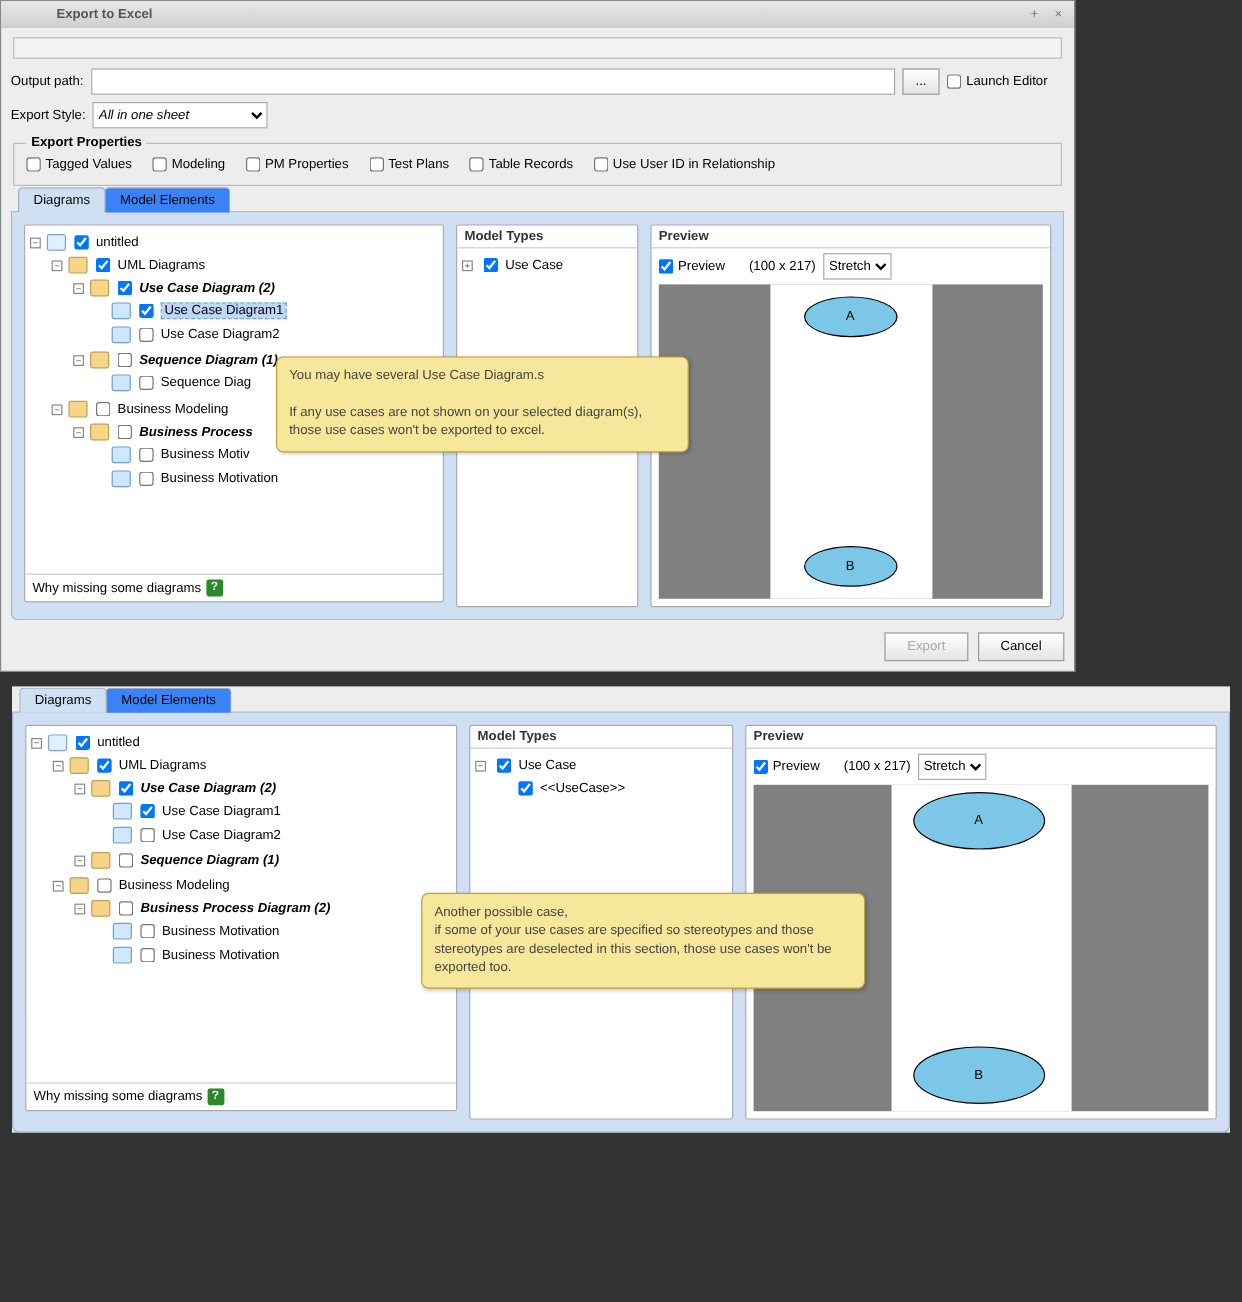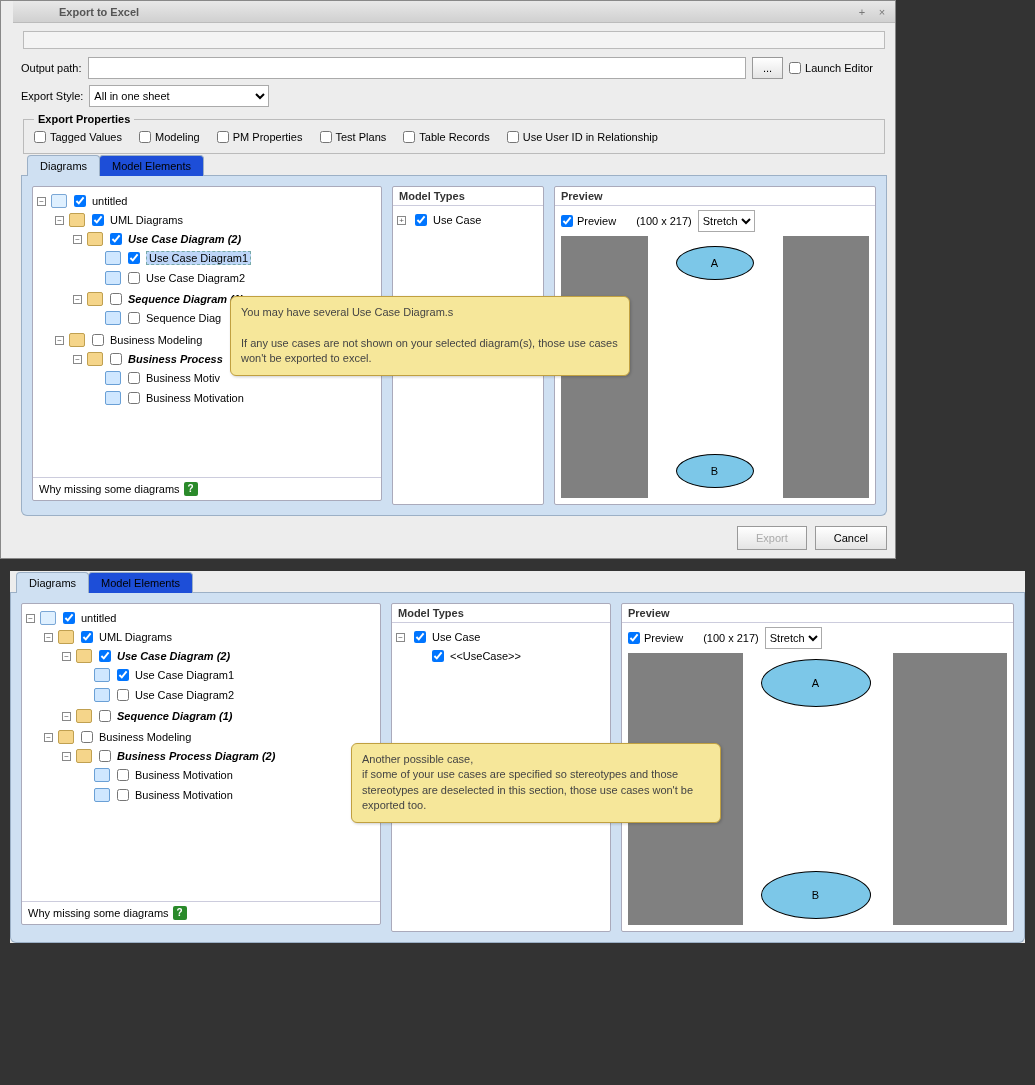--- a/index.html
+++ b/index.html
@@ -1,17 +1,17 @@
 <!DOCTYPE html>
 <html><head>
 <meta charset="utf-8">
 <style>
 * { box-sizing: border-box; font-family: Verdana, Geneva, sans-serif; font-size: 11px; }
 body { margin: 0; padding: 0; background: #333; width: 1035px; }
-.window { background: #ededed; border: 1px solid #888; padding-left: 12px; }
+.window { background: #ededed; border: 1px solid #888; }
 .titlebar { background: linear-gradient(#e8e8e8,#d0d0d0); height: 22px; display:flex; align-items:center; padding: 0 6px; border-bottom:1px solid #bbb;}
 .titlebar-spacer { flex: 1; }
 .titlebar-title { font-weight: bold; color:#555; text-align:center; flex:0 0 auto; margin:0 auto;}
 .titlebar-left { width: 40px; }
 .titlebar-icons { display:flex; gap:6px; color:#777;}
 .tb-icon { width:14px; height:14px; display:inline-block; text-align:center; line-height:14px;}
 .body { padding: 8px; }
 fieldset.header-box { border:1px solid #bbb; background:#f4f4f4; padding:6px 10px 10px; margin-bottom:8px;}
 .header-title { font-weight:bold; color:#333; margin-bottom:4px;}
 .header-desc { color:#444; }
@@ -19,21 +19,21 @@
 .label { white-space:nowrap; }
 input[type=text].path { flex:1; height:22px; border:1px solid #aaa; padding:0 4px; background:#fff;}
 button.small { height:22px; border:1px solid #999; background:linear-gradient(#fff,#e4e4e4); padding:0 10px; cursor:pointer;}
 select.drop { height:22px; border:1px solid #aaa; background:#fff;}
 fieldset.props { border:1px solid #bbb; padding:6px 10px 8px;}
 fieldset.props legend { font-weight:bold; padding:0 4px;}
 .chk { display:inline-flex; align-items:center; gap:4px; margin-right:14px;}
 .chk input { margin:0; }
 .tabs { margin-top:0;}
 .tab-row { display:flex; border-bottom:1px solid #9cb0c6; padding-left:6px;}
-.tab { padding:4px 12px; border:1px solid #9cb0c6; border-bottom:none; margin-right:-1px; background:#1d4ed8; border-radius:4px 4px 0 0; position:relative; top:1px; cursor:pointer;}
+.tab { padding:4px 12px; border:1px solid #9cb0c6; border-bottom:none; margin-right:-1px; background:#3b82f6; border-radius:4px 4px 0 0; position:relative; top:1px; cursor:pointer;}
 .tab.active { background:#cfe0f2; font-weight:normal; z-index:2;}
 .tab-body { border:1px solid #9cb0c6; border-top:none; background:#cfe0f2; padding:10px; border-radius:0 0 6px 6px;}
 .panels { display:flex; gap:10px; }
 .panel { background:#fff; border:1px solid #aab; border-radius:2px; position:relative;}
 .panel.tree { flex:0 0 350px; height:315px; display:flex; flex-direction:column;}
 .panel.model { flex:0 0 152px; }
 .panel.preview { flex:1; }
 .panel-title { font-weight:bold; padding:3px 6px; border-bottom:1px solid #ccd; color:#333;}
 .tree-scroll { flex:1; overflow:auto; padding:4px;}
 .tree-footer { border-top:1px solid #ccd; padding:4px 6px; display:flex; align-items:center; gap:4px;}
@@ -94,21 +94,21 @@
       <input type="text" class="path" value="" style="">
       <button class="small">...</button>
       <label class="chk">
         <input type="checkbox" class="cbx" style="">
         <span>Launch Editor</span>
       </label>
     </div>
 
     <div class="row">
       <span class="label">Export Style:</span>
-      <select class="drop" style="width:180px;">
+      <select class="drop" style="width:146px;font-style:italic;">
         <option>All in one sheet</option>
       </select>
     </div>
 
     <fieldset class="props">
       <legend>Export Properties</legend>
       <label class="chk">
           <input type="checkbox" class="cbx" style="">
           <span>Tagged Values</span>
         </label>
@@ -265,21 +265,21 @@
                 <div class="ellipse a">
                     <span>A</span>
                   </div>
                 <div class="ellipse b">
                     <span>B</span>
                   </div>
               </div>
             </div>
           </div>
 
-          <div class="tooltip" style="left:198px; top:110px; width:400px;">
+          <div class="tooltip" style="left:210px; top:110px; width:344px;">
             <span style="white-space:pre-line;">You may have several Use Case Diagram.s
 
 If any use cases are not shown on your selected diagram(s), those use cases won't be exported to excel.</span>
           </div>
         </div>
       </div>
     </div>
 
     <div class="footer-btns">
       <button class="std" disabled="">Export</button>

